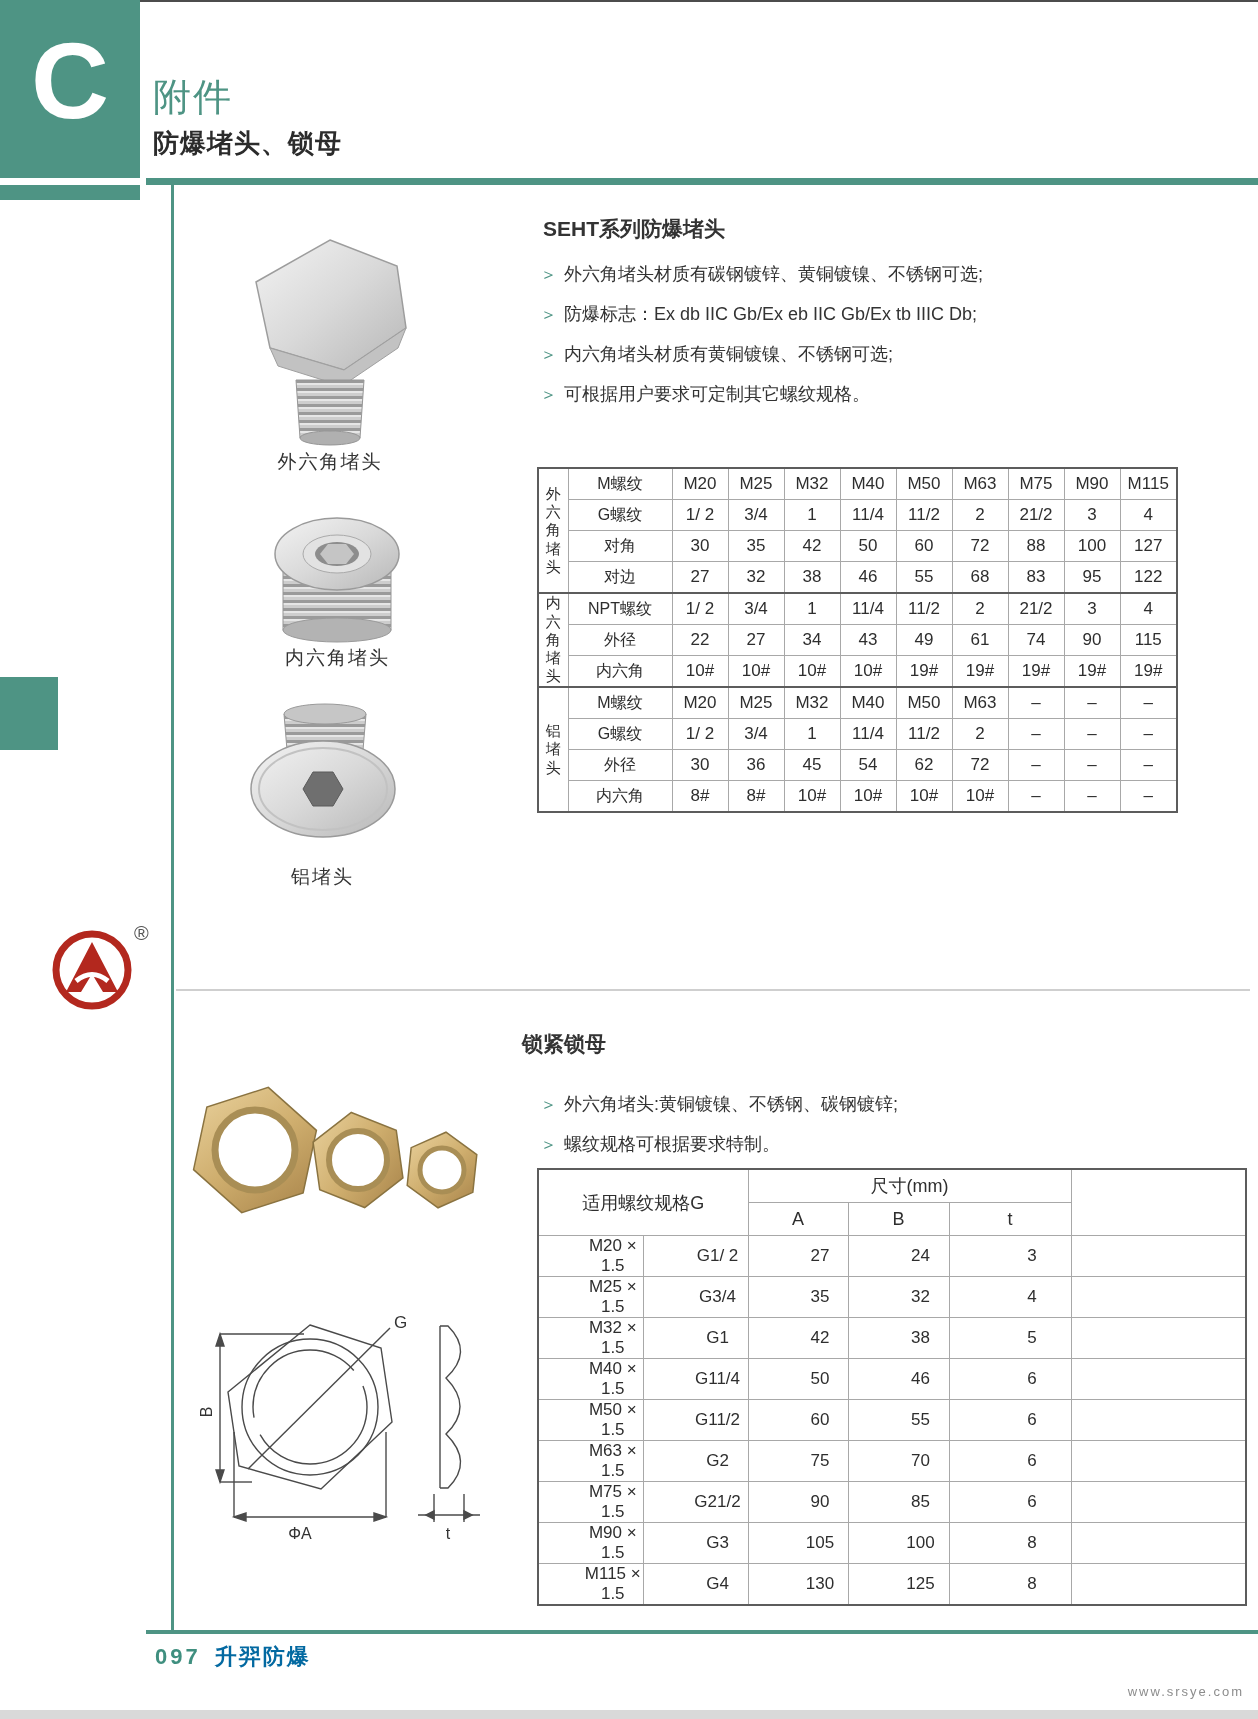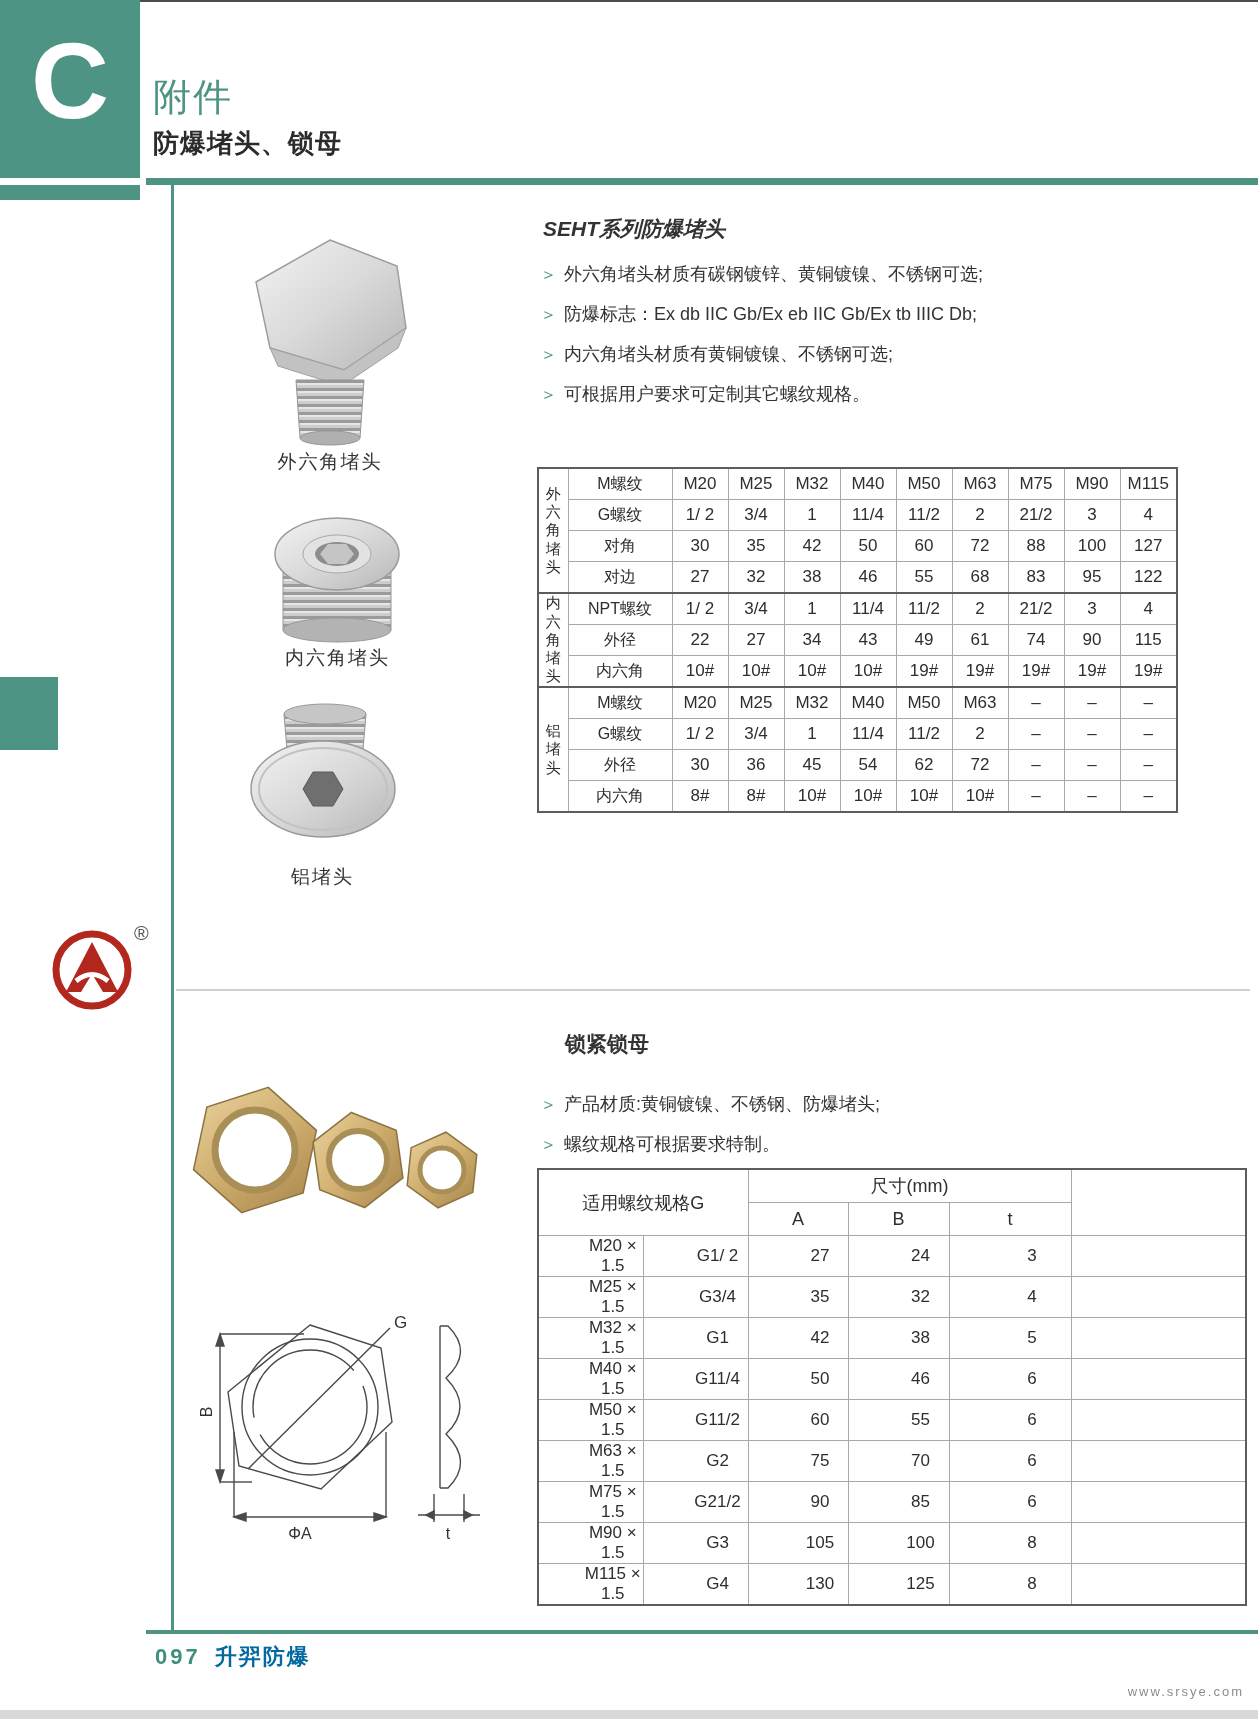--- a/index.html
+++ b/index.html
@@ -69,21 +69,21 @@
   <div class="v-rule"></div>
   <div class="left-tab"></div>
 
   <svg class="art" style="left:46px;top:918px;" width="104" height="96" viewBox="0 0 104 96">
     <circle cx="46" cy="52" r="36" fill="none" stroke="#b3281e" stroke-width="7"></circle>
     <path d="M20 74 L46 24 L72 74 L57 74 L46 56 L35 74 Z" fill="#b3281e"></path>
     <path d="M30 63 Q46 50 62 63" fill="none" stroke="#ffffff" stroke-width="5"></path>
     <text x="88" y="22" font-size="20" fill="#555">®</text>
   </svg>
 
-  <div class="sec-title" style="left:543px;top:215px;font-style:italic;">SEHT系列防爆堵头</div>
+  <div class="sec-title" style="left:543px;top:215px;">SEHT系列防爆堵头</div>
 
   <ul class="bullets" style="top:262px;">
     <li><span class="mk">＞</span><span>外六角堵头材质有碳钢镀锌、黄铜镀镍、不锈钢可选;</span></li>
     <li><span class="mk">＞</span><span>防爆标志：Ex db IIC Gb/Ex eb IIC Gb/Ex tb IIIC Db;</span></li>
     <li><span class="mk">＞</span><span>内六角堵头材质有黄铜镀镍、不锈钢可选;</span></li>
     <li><span class="mk">＞</span><span>可根据用户要求可定制其它螺纹规格。</span></li>
   </ul>
 
   <svg class="art" style="left:240px;top:236px;" width="180" height="212" viewBox="0 0 180 212">
     <defs>
@@ -278,24 +278,24 @@
           <td>10#</td>
           <td>–</td>
           <td>–</td>
           <td>–</td>
         </tr>
       </tbody>
   </table>
 
   <div class="divider"></div>
 
-  <div class="sec-title" style="left:565px;top:1030px;">锁紧锁母</div>
+  <div class="sec-title" style="left:522px;top:1030px;">锁紧锁母</div>
 
   <ul class="bullets" style="top:1092px;">
-    <li><span class="mk">＞</span><span>产品材质:黄铜镀镍、不锈钢、防爆堵头;</span></li>
+    <li><span class="mk">＞</span><span>外六角堵头:黄铜镀镍、不锈钢、碳钢镀锌;</span></li>
     <li><span class="mk">＞</span><span>螺纹规格可根据要求特制。</span></li>
   </ul>
 
   <svg class="art" style="left:180px;top:1078px;" width="330" height="150" viewBox="0 0 330 150">
     <defs>
       <linearGradient id="gold" x1="0" y1="0" x2="1" y2="1">
         <stop offset="0" stop-color="#e9d19c"></stop>
           <stop offset="0.5" stop-color="#cfae6e"></stop>
           <stop offset="1" stop-color="#a8844a"></stop>
       </linearGradient>

